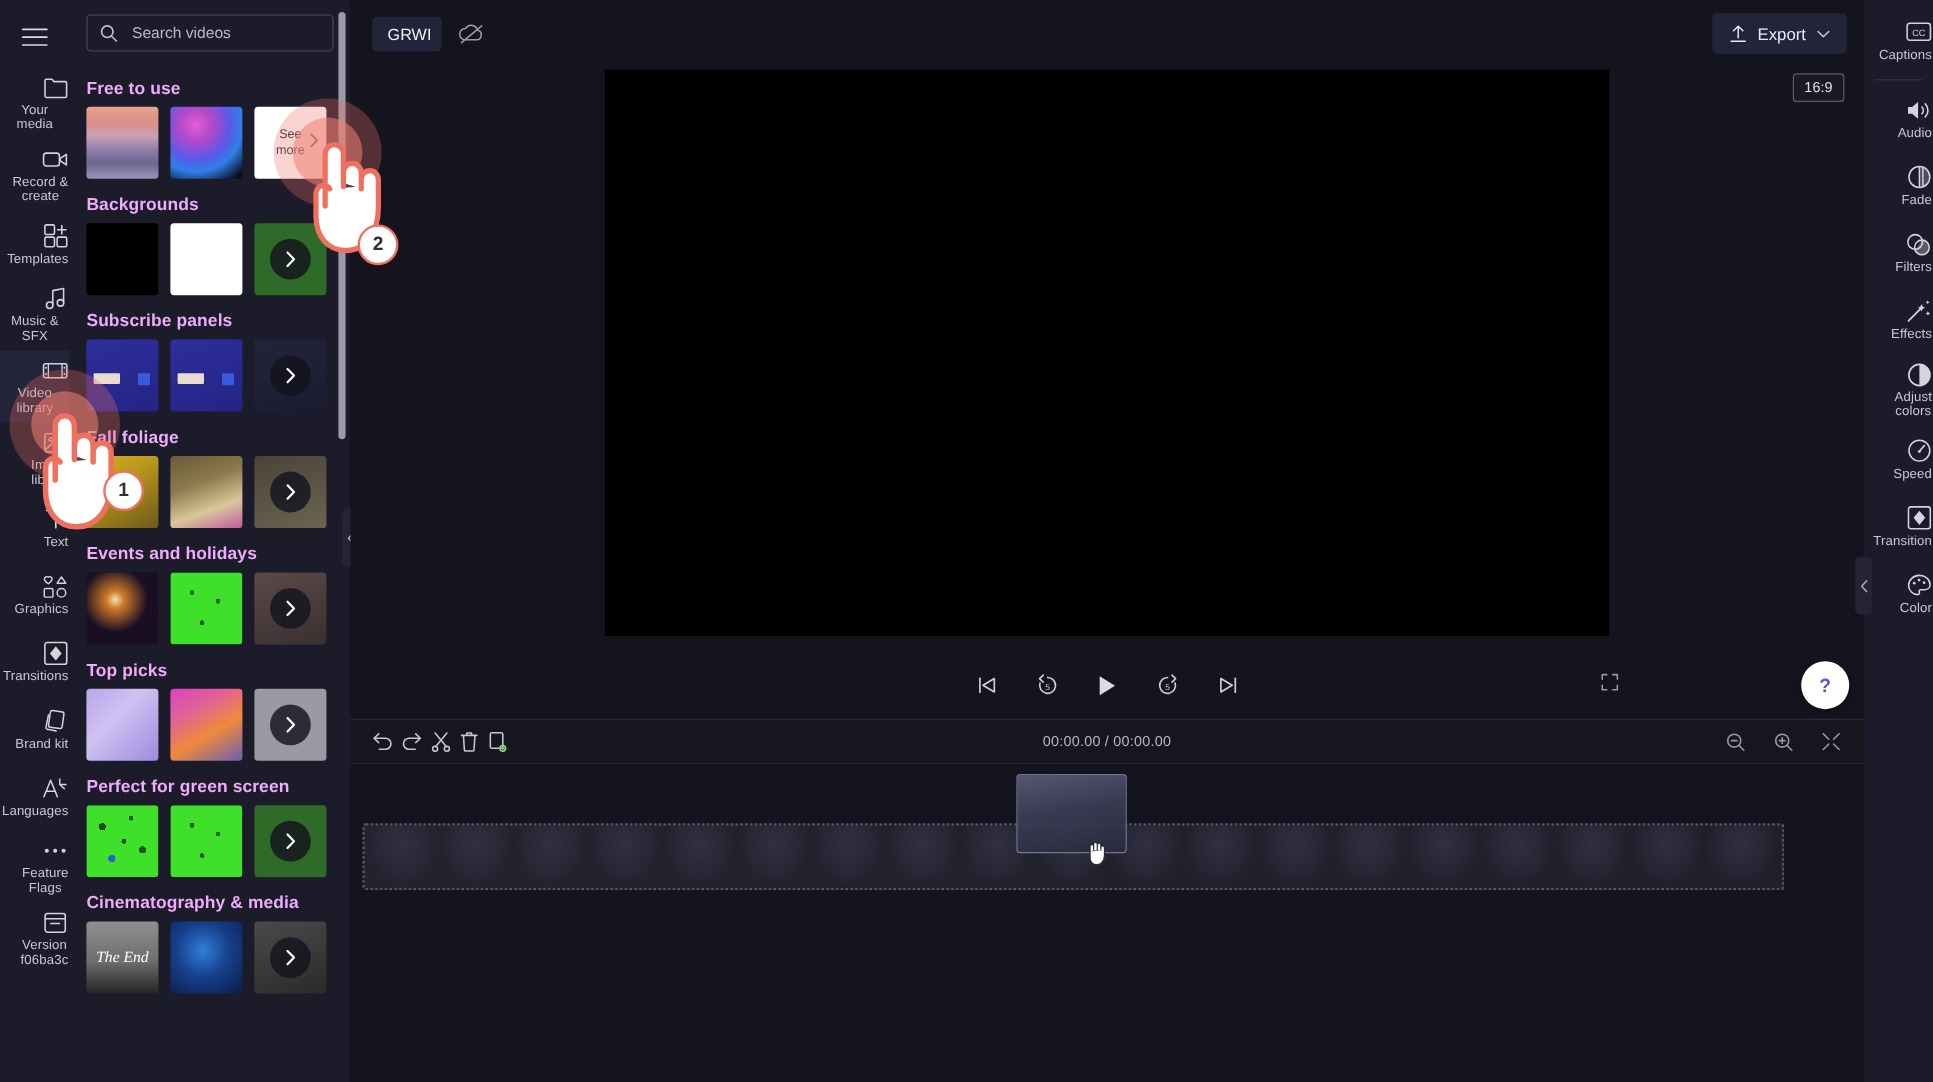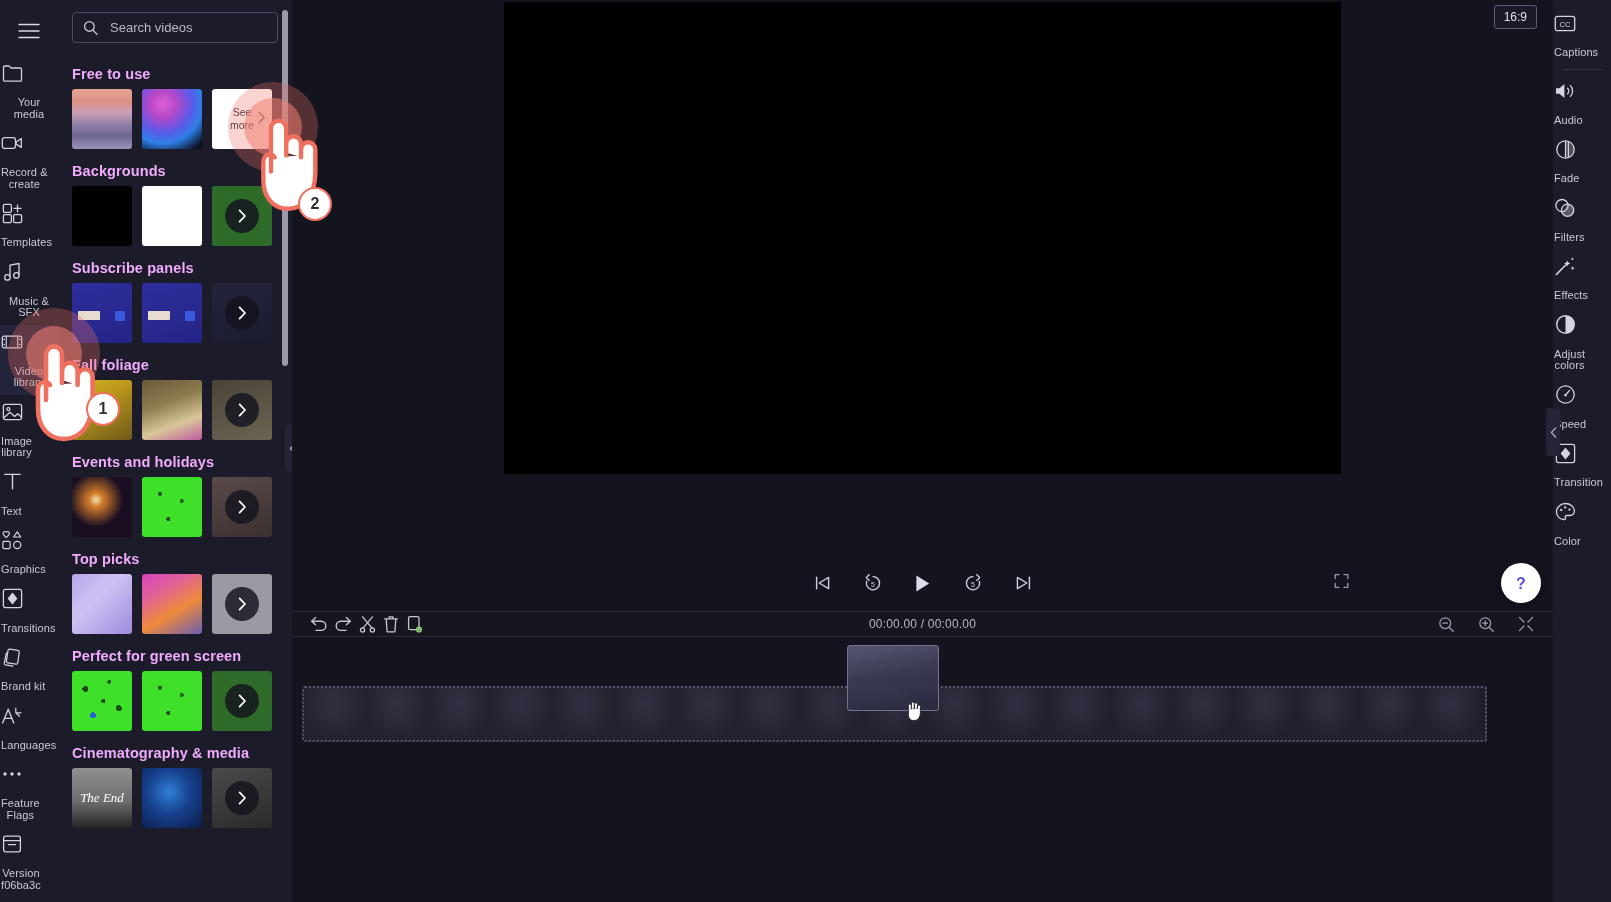--- a/index.html
+++ b/index.html
@@ -15,21 +15,21 @@
   
   .rail {
     width:58px; flex:0 0 58px; background:#1b1b29;
     display:flex; flex-direction:column; align-items:center;
     padding-top:6px; position:relative; z-index:4;
   }
   .hamburger { width:58px; height:50px; display:flex; align-items:center; justify-content:center; cursor:pointer; }
   .hamburger svg { display:block; }
   .rail-item {
     width:58px; min-height:56px; display:flex; flex-direction:column;
-    align-items:flex-start; justify-content:center; gap:13px;
+    align-items:flex-end; justify-content:center; gap:3px;
     cursor:pointer; padding:6px 1px 6px; position:relative;
   }
   .rail-item .ic { width:22px; height:22px; display:flex; align-items:center; justify-content:center; color:#d4d4e0; }
   .rail-item .lbl { font-size:11px; line-height:11.5px; color:#c9c9d6; text-align:center; letter-spacing:.1px; white-space:pre-line; }
   .rail-item.active { background:#23233a; }
   .rail-sep { width:44px; height:1px; background:#32324a; margin:4px 0; }
 
   
   .library {
     width:234px; flex:0 0 234px; background:#1b1b29;
@@ -103,21 +103,21 @@
   .pb { width:26px; height:26px; display:flex; align-items:center; justify-content:center; color:#cfcfdc; cursor:pointer; }
   .fullscreen { position:absolute; right:204px; top:50%; transform:translateY(-50%); color:#9a9aae; cursor:pointer; }
   .help-fab {
     position:absolute; right:12px; bottom:8px; width:40px; height:40px; border-radius:50%;
     background:#fff; display:flex; align-items:center; justify-content:center; cursor:pointer;
     box-shadow:0 2px 6px rgba(0,0,0,.4);
   }
 
   
   .tl-toolbar {
-    height:26px; border-top:1px solid #282838; border-bottom:1px solid #282838;
+    height:38px; border-top:1px solid #282838; border-bottom:1px solid #282838;
     display:flex; align-items:center; padding:0 16px; gap:2px; background:#16161f;
   }
   .tlbtn { width:22px; height:22px; display:flex; align-items:center; justify-content:center; color:#c6c6d4; cursor:pointer; }
   .timecode { position:absolute; left:50%; transform:translateX(-50%); font-size:12px; color:#b6b6c6; letter-spacing:.2px; }
   .tl-right { margin-left:auto; display:flex; align-items:center; gap:18px; }
 
   .tl-body { height:265px; position:relative; background:#14141f; overflow:hidden; }
   .dropzone {
     position:absolute; left:10px; top:49px; width:1185px; height:56px;
     border:2px dotted #55556e; border-radius:3px;
@@ -444,20 +444,40 @@
     <div class="lib-sb"></div>
     <div class="collapse-handle" style="right:-7px; top:424px;">
       <svg width="7" height="11" viewBox="0 0 7 11" fill="none">
           <path d="M5.6 1 1.4 5.5l4.2 4.5" stroke="#a9a9ba" stroke-width="1.3" stroke-linecap="round" stroke-linejoin="round"></path>
         </svg>
     </div>
   </div>
 
   <div class="main">
 
+    <div class="topbar">
+      <div class="proj-title">GRWI</div>
+      <div class="cloud-off">
+        <svg width="22" height="17" viewBox="0 0 22 17" fill="none">
+          <path d="M5.6 13.2h9.6a4 4 0 0 0 .7-7.9 5.4 5.4 0 0 0-9.9-1.6A3.9 3.9 0 0 0 5.6 13.2Z" stroke="#9b9bae" stroke-width="1.3" stroke-linejoin="round"></path>
+          <path d="M2.6 15.6 19.4 1.6" stroke="#9b9bae" stroke-width="1.3" stroke-linecap="round"></path>
+        </svg>
+      </div>
+      <div class="spacer"></div>
+      <div class="export-btn">
+        <svg width="15" height="16" viewBox="0 0 15 16" fill="none">
+          <path d="M7.5 11.4V1.8m0 0L3.6 5.7M7.5 1.8l3.9 3.9" stroke="#e9e9f1" stroke-width="1.25" stroke-linecap="round" stroke-linejoin="round"></path>
+          <path d="M1.6 14.4h11.8" stroke="#e9e9f1" stroke-width="1.25" stroke-linecap="round"></path>
+        </svg>
+        <span>Export</span>
+        <svg width="11" height="7" viewBox="0 0 11 7" fill="none">
+          <path d="M1 1.2 5.5 5.6 10 1.2" stroke="#c9c9d8" stroke-width="1.25" stroke-linecap="round" stroke-linejoin="round"></path>
+        </svg>
+      </div>
+    </div>
 
     <div class="preview-area">
       <div class="ratio-badge">16:9</div>
       <div class="canvas"></div>
       <div class="collapse-handle" style="right:-7px; top:408px;">
         <svg width="7" height="11" viewBox="0 0 7 11" fill="none">
             <path d="M5.6 1 1.4 5.5l4.2 4.5" stroke="#a9a9ba" stroke-width="1.3" stroke-linecap="round" stroke-linejoin="round"></path>
           </svg>
       </div>
     </div>

